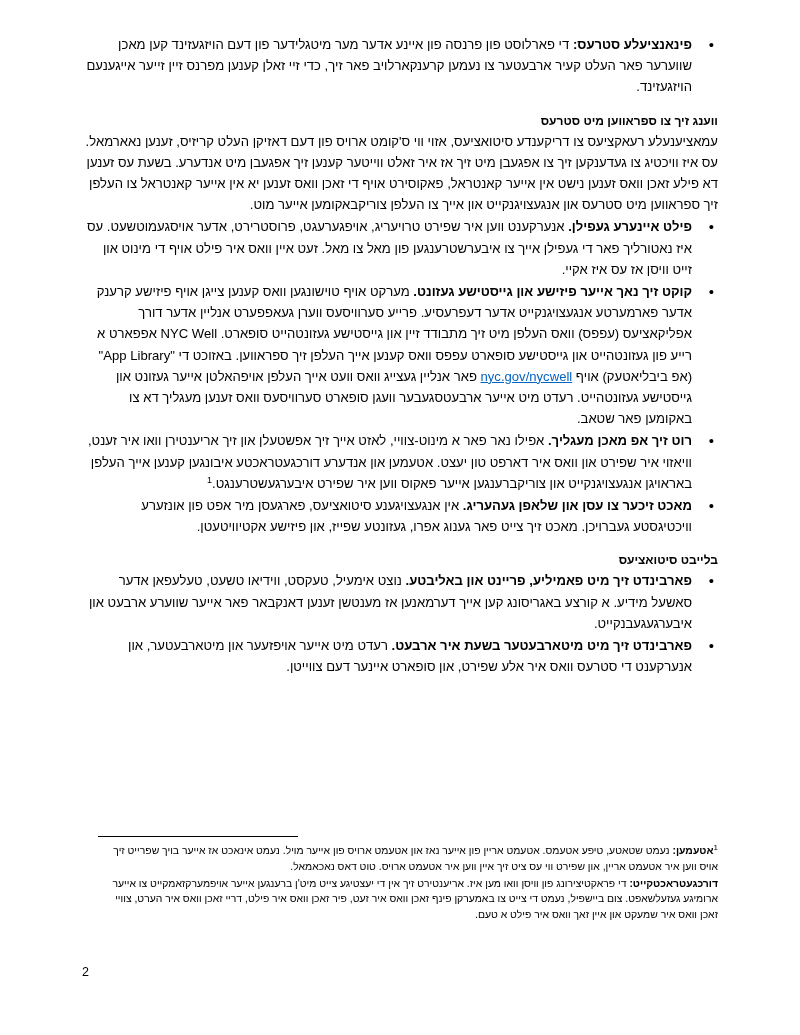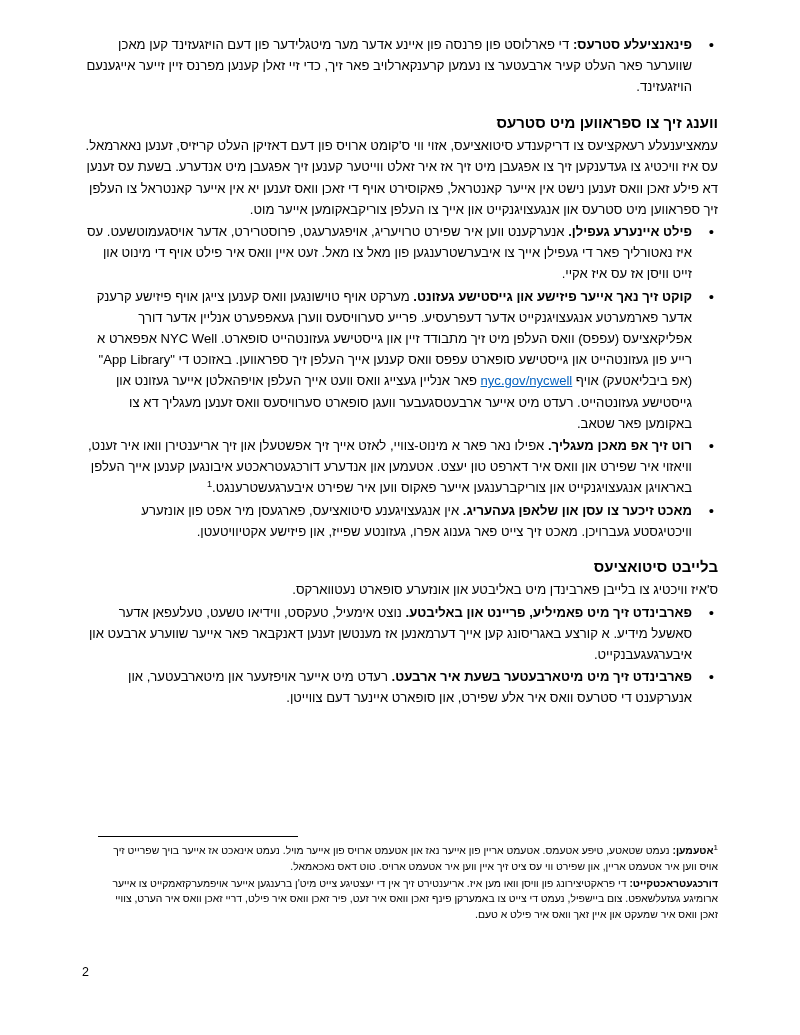--- a/index.html
+++ b/index.html
@@ -27,21 +27,21 @@
   }
   .body-col {
     font-size: 13.1px;
     line-height: 1.62;
   }
   p {
     margin: 0 0 0 0;
   }
   .section-head {
     font-weight: bold;
-    font-size: 15px;
+    font-size: 12px;
     margin-top: 14px;
     margin-bottom: 1px;
     line-height: 1.5;
   }
   .intro-para {
     margin-bottom: 1px;
   }
   ul.bullets {
     list-style: none;
     margin: 0;
@@ -147,21 +147,20 @@
 
 
       <li>
         <span class="lead">מאכט זיכער צו עסן און שלאפן געהעריג.</span><span> אין אנגעצויגענע סיטואציעס, פארגעסן מיר אפט פון אונזערע וויכטיגסטע געברויכן. מאכט זיך צייט פאר גענוג אפרו, געזונטע שפייז, און פיזישע אקטיוויטעטן.</span>
       </li>
 
     </ul>
 
     <p class="section-head">בלייבט סיטואציעס</p>
 
-    <p class="intro-para">ס'איז וויכטיג צו בלייבן פארבינדן מיט באליבטע און אונזערע סופארט נעטווארקס.</p>
 
     <ul class="bullets">
       <li>
         <span class="lead">פארבינדט זיך מיט פאמיליע, פריינט און באליבטע.</span><span> נוצט אימעיל, טעקסט, ווידיאו טשעט, טעלעפאן אדער סאשעל מידיע. א קורצע באגריסונג קען אייך דערמאנען אז מענטשן זענען דאנקבאר פאר אייער שווערע ארבעט און איבערגעגעבנקייט.</span>
       </li>
       <li>
         <span class="lead">פארבינדט זיך מיט מיטארבעטער בשעת איר ארבעט.</span><span> רעדט מיט אייער אויפזעער און מיטארבעטער, און אנערקענט די סטרעס וואס איר אלע שפירט, און סופארט איינער דעם צווייטן.</span>
       </li>
     </ul>
 

